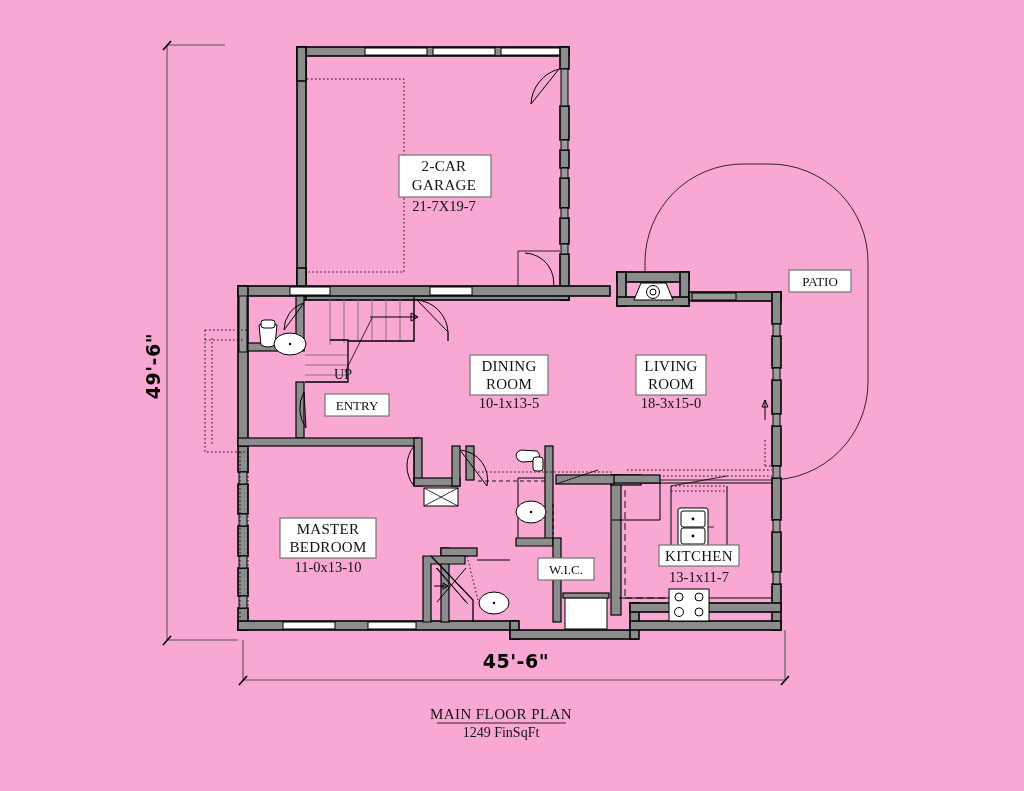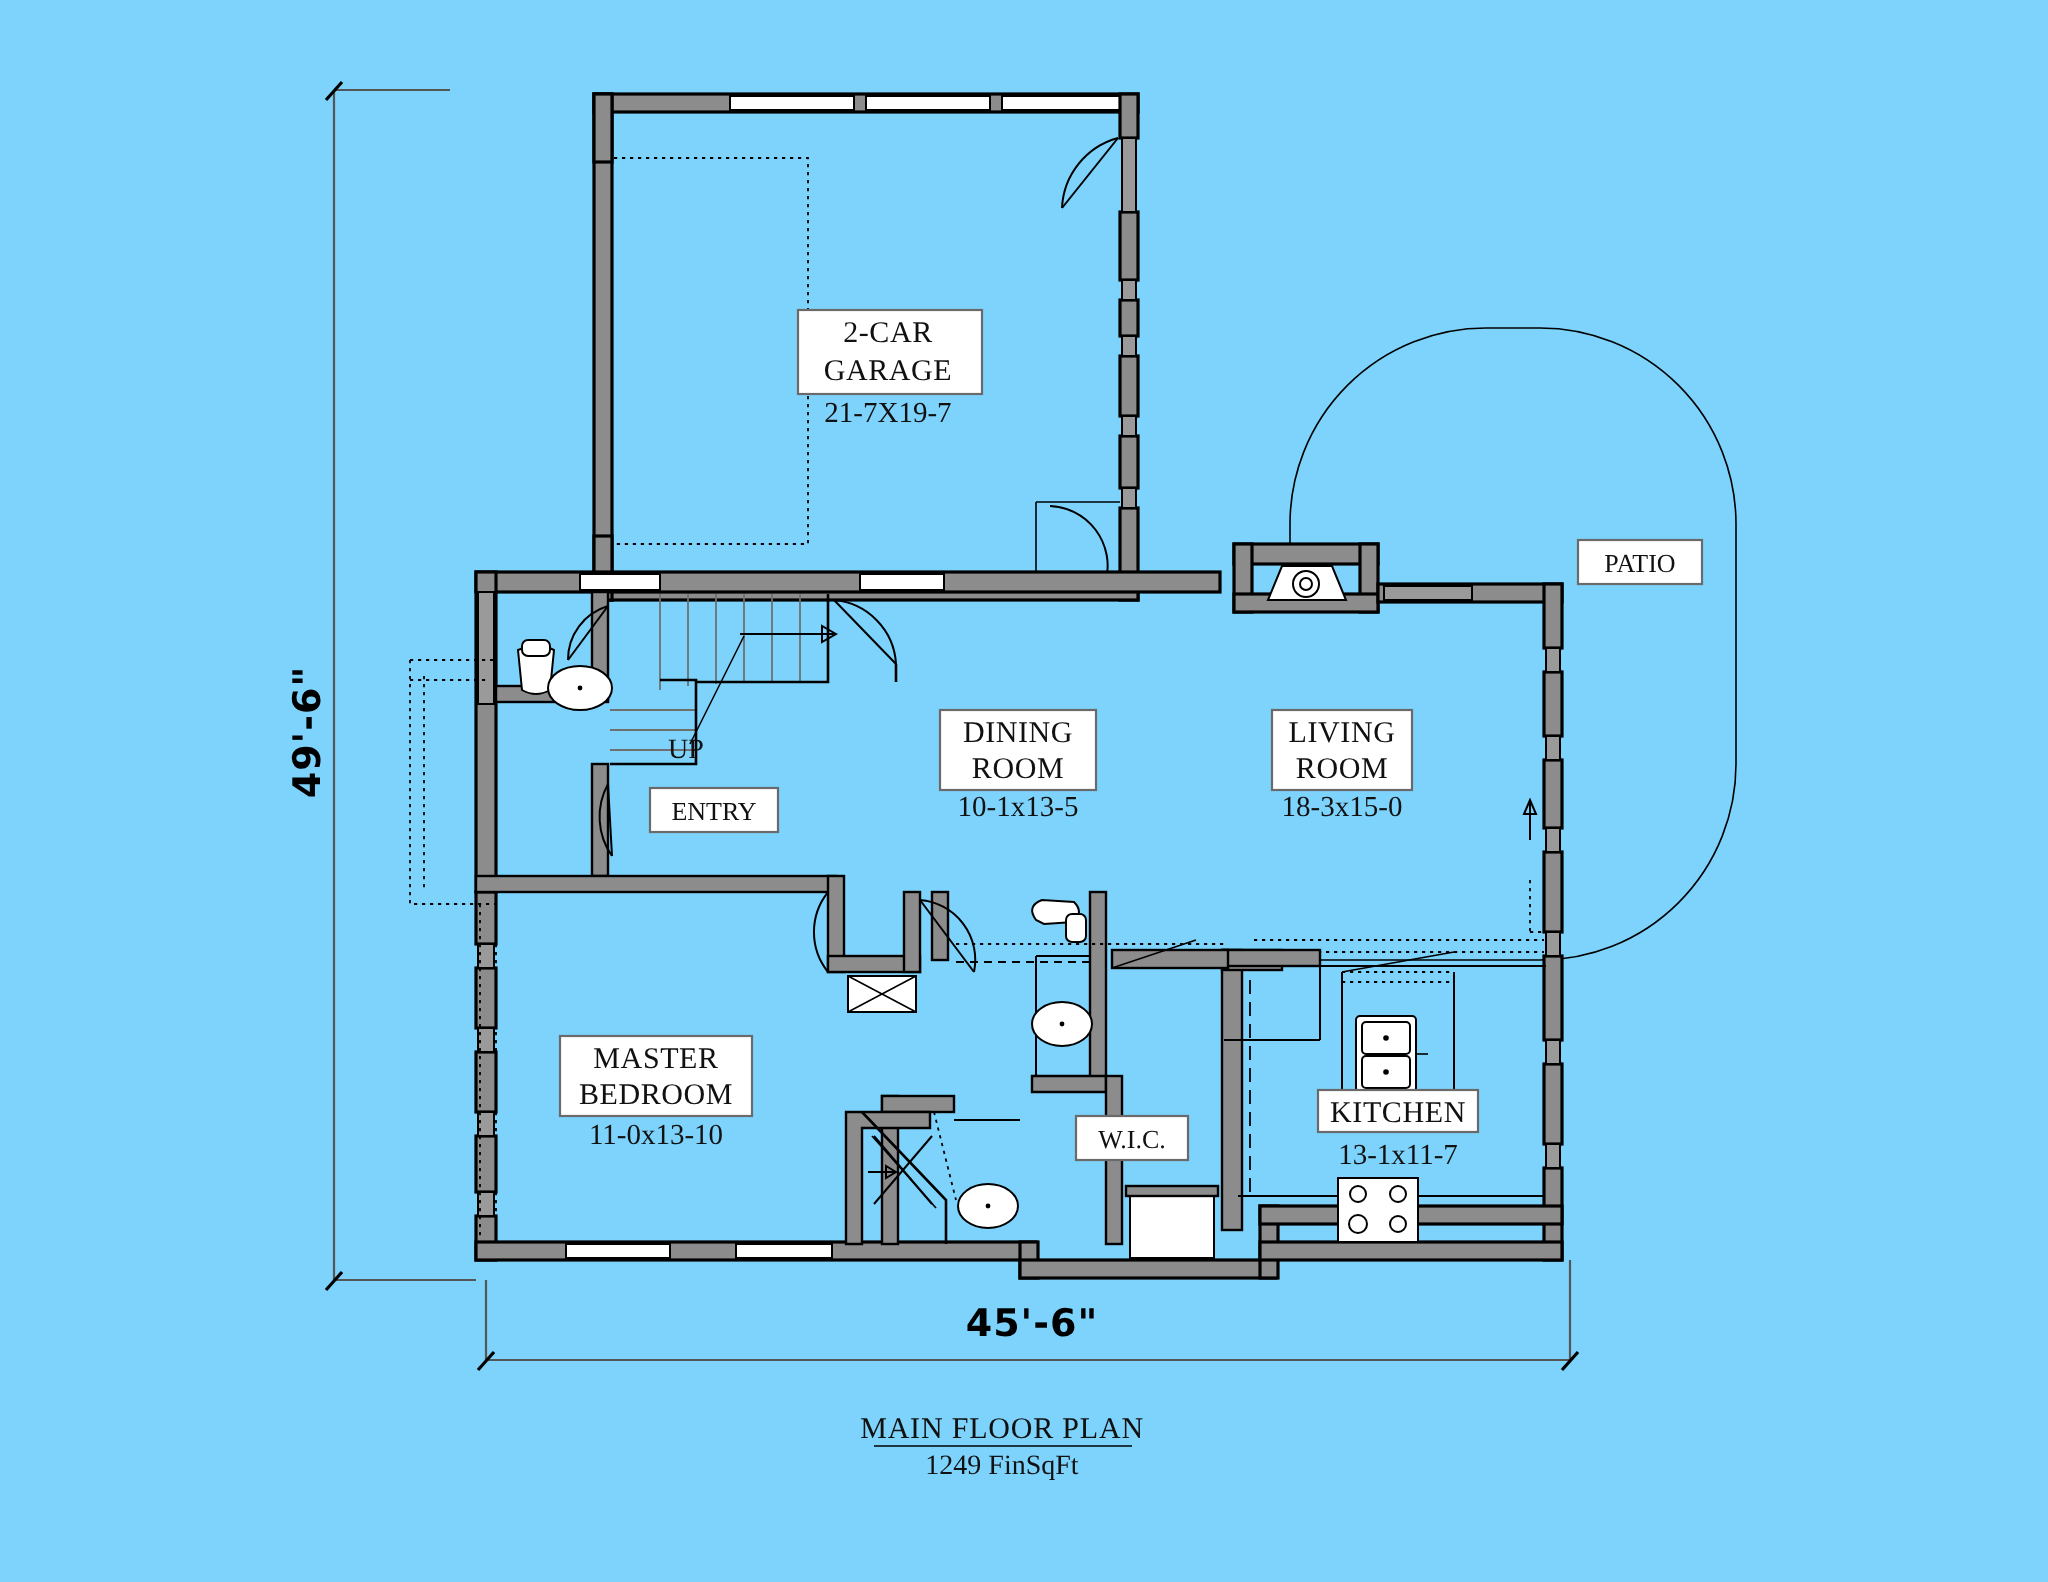--- a/index.html
+++ b/index.html
@@ -11,21 +11,21 @@
     width: 1024px;
     height: 791px;
     font-family: "Liberation Serif", serif;
     overflow: hidden;
     position: relative;
   }
   #plan-root {
     position: relative;
     width: 1024px;
     height: 791px;
-    background: #7dd3fc;
+    background: #f9a8d4;
   }
   svg#floorplan {
     position: absolute;
     left: 0;
     top: 0;
     width: 1024px;
     height: 791px;
     display: block;
   }
   

